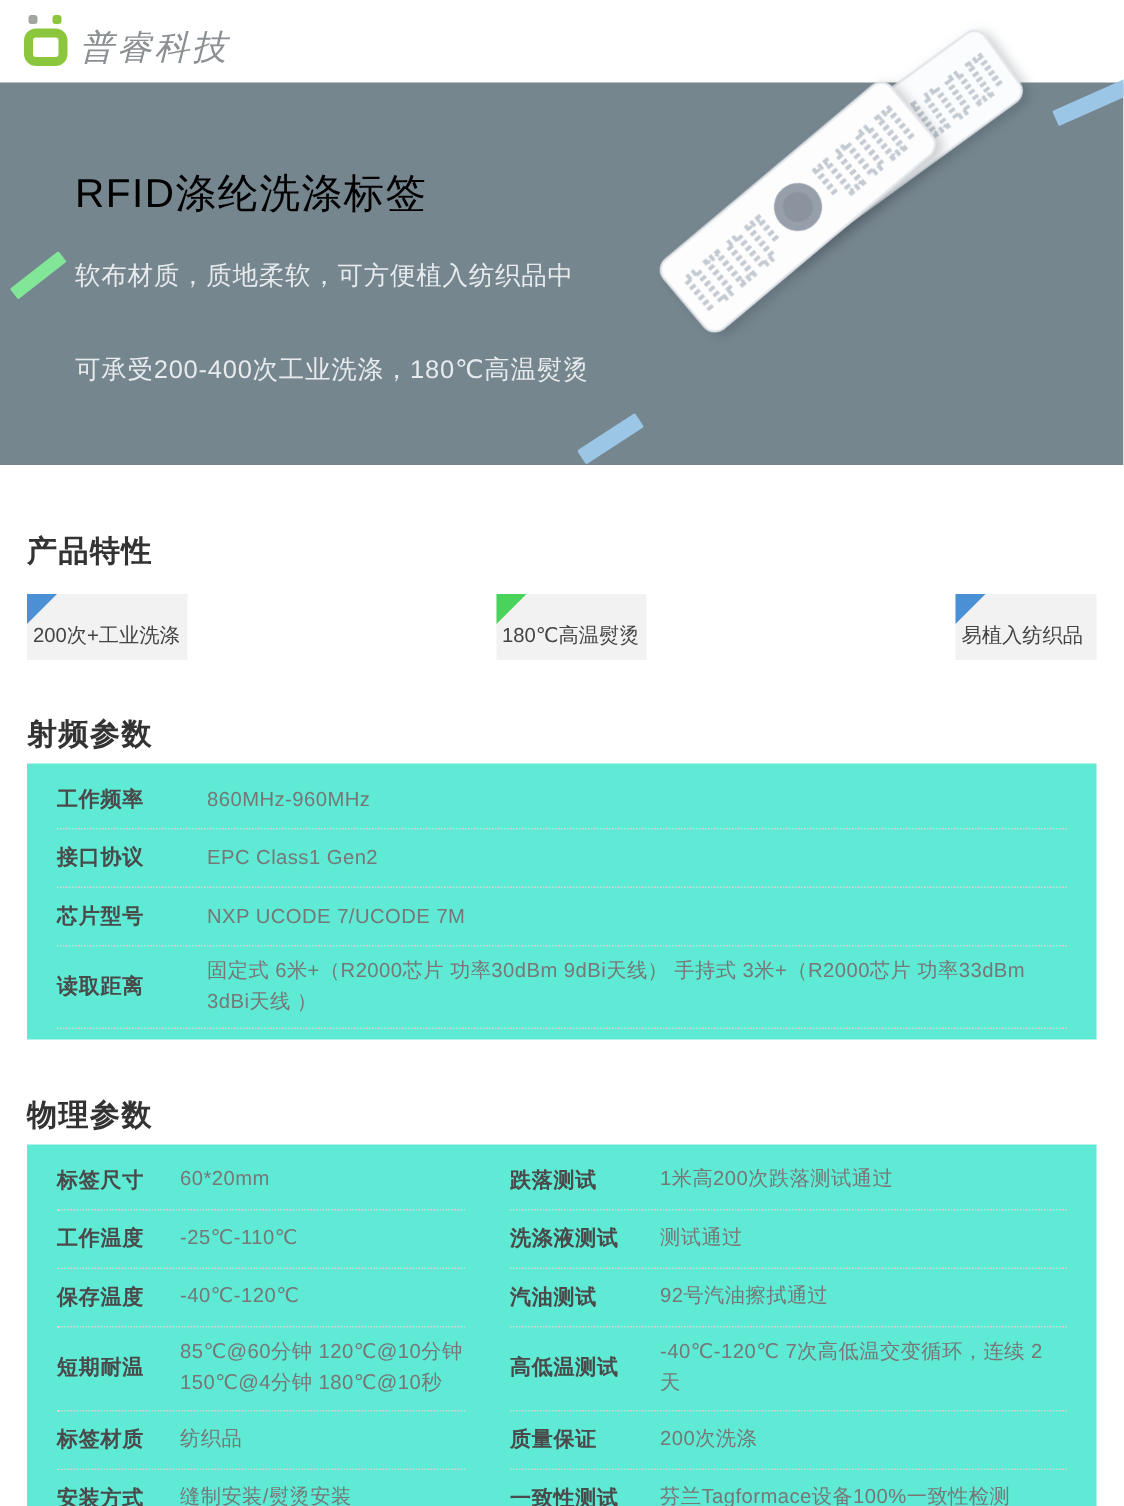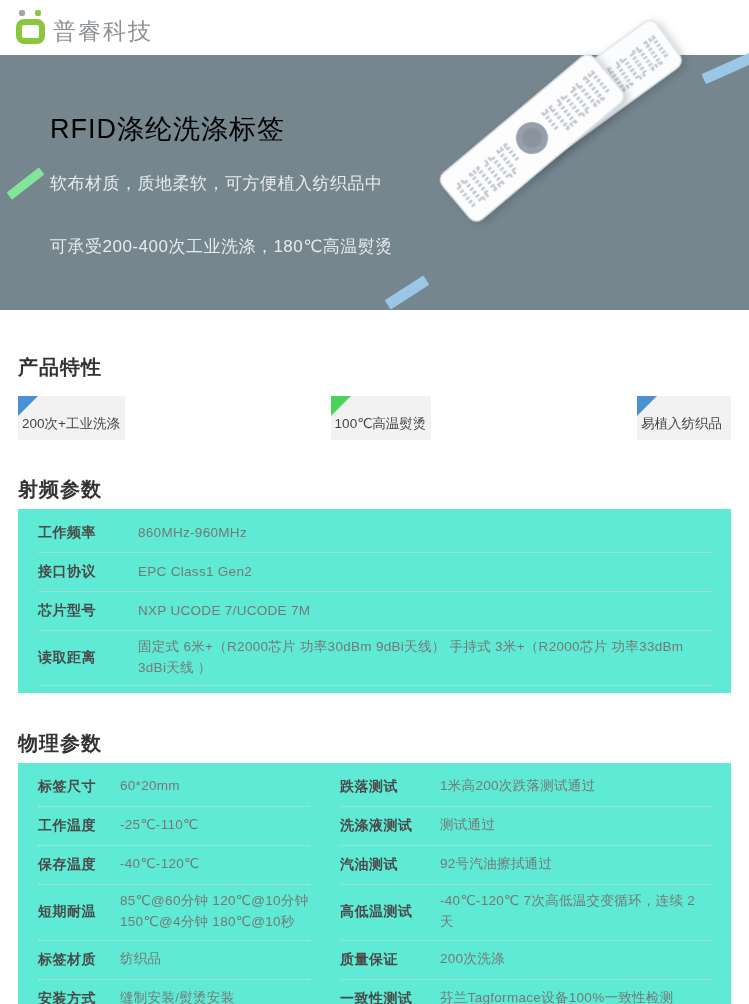--- a/index.html
+++ b/index.html
@@ -10,21 +10,21 @@
   }
   
   .header { height:55px; display:flex; align-items:center; padding-left:16px; background:#fff; }
   .logo { display:flex; align-items:flex-start; gap:7px; text-decoration:none; cursor:pointer; }
   .logo-icon { position:relative; width:30px; height:37px; }
   .logo-ring { position:absolute; left:0; top:11px; width:29px; height:25px;
     border:6px solid #8cc63c; border-radius:8px; background:#fff; }
   .logo-dot { position:absolute; width:6px; height:6px; border-radius:2px; top:2px; }
   .logo-dot.l { left:3px; background:#a2a79e; }
   .logo-dot.r { left:19px; background:#8cc63c; }
-  .logo-text { font-size:23px; color:#8b9094; letter-spacing:2px; margin-top:8px; font-weight:400; }
+  .logo-text { font-size:23px; color:#8b9094; letter-spacing:2px; margin-top:8px; font-weight:400;font-style:italic; }
   
   .hero { position:relative; height:255px; background:#76868f; }
   .slash { position:absolute; border-radius:1px; }
   .slash-green { left:5px; top:124px; width:41px; height:9px; transform:rotate(-38deg); }
   .slash-topright { right:-14px; top:6px; width:62px; height:11px; transform:rotate(-24deg); }
   .slash-bottom { left:384px; top:232px; width:46px; height:11px; transform:rotate(-33deg); z-index:3; }
   .hero-title { position:absolute; left:50px; top:56px; color:#000000; font-size:27px;
     font-weight:400; letter-spacing:1px; }
   .hero-sub { position:absolute; left:50px; color:#e7ebed; font-size:17px; letter-spacing:0.5px; }
   .hero-sub.s1 { top:117px; }
@@ -94,21 +94,21 @@
 </div>
 
 <div class="section-title">产品特性</div>
 <div class="features">
   <div class="feature-box">
     <span class="tri" style="border-top-color: rgb(74, 144, 213);"></span>
     <span>200次+工业洗涤</span>
   </div>
   <div class="feature-box">
     <span class="tri" style="border-top-color: rgb(73, 211, 91);"></span>
-    <span>100℃高温熨烫</span>
+    <span>180℃高温熨烫</span>
   </div>
   <div class="feature-box">
     <span class="tri" style="border-top-color: rgb(74, 144, 213);"></span>
     <span>易植入纺织品</span>
   </div>
 </div>
 
 <div class="section-title rf">射频参数</div>
 <div class="panel rf">
   <div class="prow">

